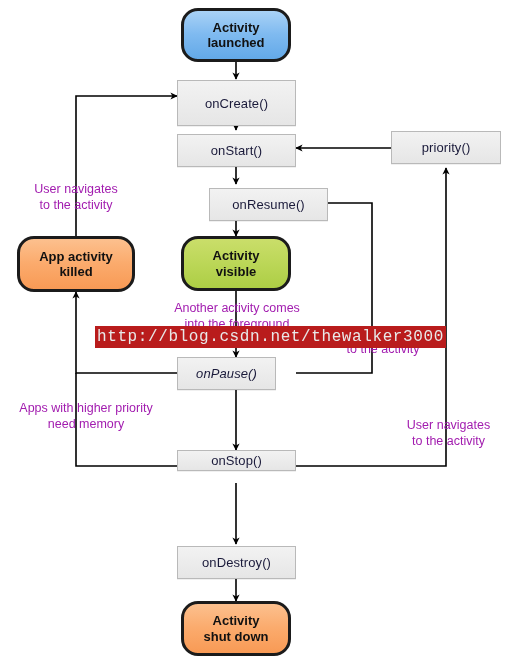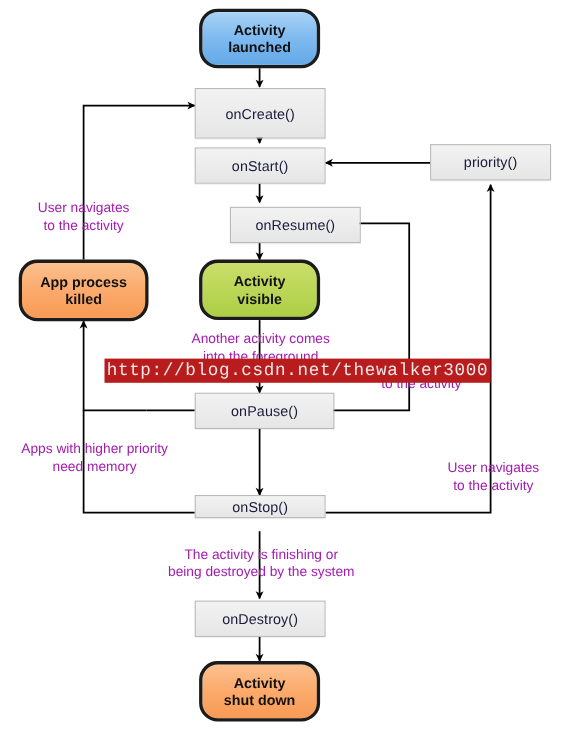--- a/index.html
+++ b/index.html
@@ -93,21 +93,21 @@
       <path d="M391,148 L296,148" marker-end="url(#ah)"></path>
     </g>
   </svg>
 
   <div class="pill blue" style="left:181px;top:8px;width:110px;height:54px;">
     <span>Activity</span>
     <span>launched</span>
   </div>
 
   <div class="pill orange" style="left:17px;top:236px;width:118px;height:56px;">
-    <span>App process</span>
+    <span>App activity</span>
     <span>killed</span>
   </div>
 
   <div class="pill green" style="left:181px;top:236px;width:110px;height:55px;">
     <span>Activity</span>
     <span>visible</span>
   </div>
 
   <div class="pill orange" style="left:181px;top:601px;width:110px;height:55px;">
     <span>Activity</span>
@@ -115,21 +115,21 @@
   </div>
 
   <div class="mbox" style="left:177px;top:80px;width:119px;height:46px;">onCreate()</div>
 
   <div class="mbox" style="left:177px;top:134px;width:119px;height:33px;">onStart()</div>
 
   <div class="mbox" style="left:177px;top:188px;width:119px;height:33px;margin-left:32px;">onResume()</div>
 
   <div class="mbox" style="left:391px;top:131px;width:110px;height:33px;">priority()</div>
 
-  <div class="mbox" style="left:177px;top:357px;width:127px;height:33px;">onPause()</div>
+  <div class="mbox" style="left:177px;top:357px;width:99px;height:33px;font-style:italic;">onPause()</div>
 
   <div class="mbox" style="left:177px;top:450px;width:119px;height:21px;">onStop()</div>
 
   <div class="mbox" style="left:177px;top:546px;width:119px;height:33px;">onDestroy()</div>
 
   <div class="cap" style="left:6px;top:182px;width:140px;">User navigates
 to the activity</div>
 
   <div class="cap" style="left:157px;top:301px;width:160px;">Another activity comes
 into the foreground</div>
@@ -137,18 +137,16 @@
   <div class="cap" style="left:333px;top:326px;width:100px;">User returns
 to the activity</div>
 
   <div class="cap" style="left:6px;top:353px;width:160px;margin-top:48px;">Apps with higher priority
 need memory</div>
 
 
   <div class="cap" style="left:396px;top:418px;width:105px;">User navigates
 to the activity</div>
 
-  <div class="cap" style="left:135px;top:497px;width:205px;">The activity is finishing or
-being destroyed by the system</div>
 
   <div id="wm">http://blog.csdn.net/thewalker3000</div>
 
 </div>
 
 </body></html>

